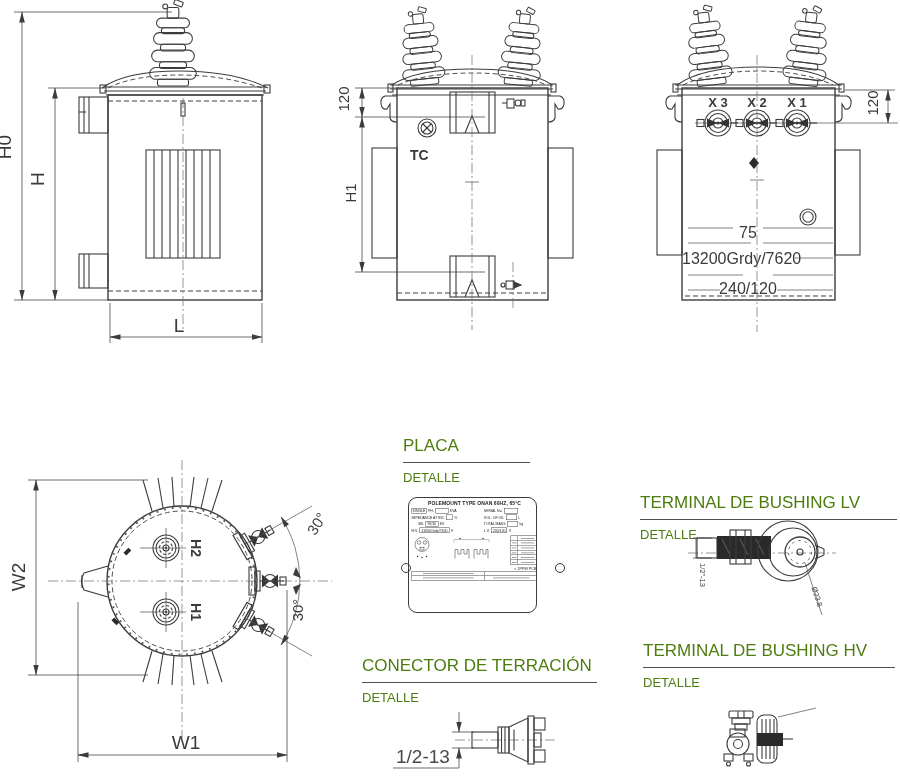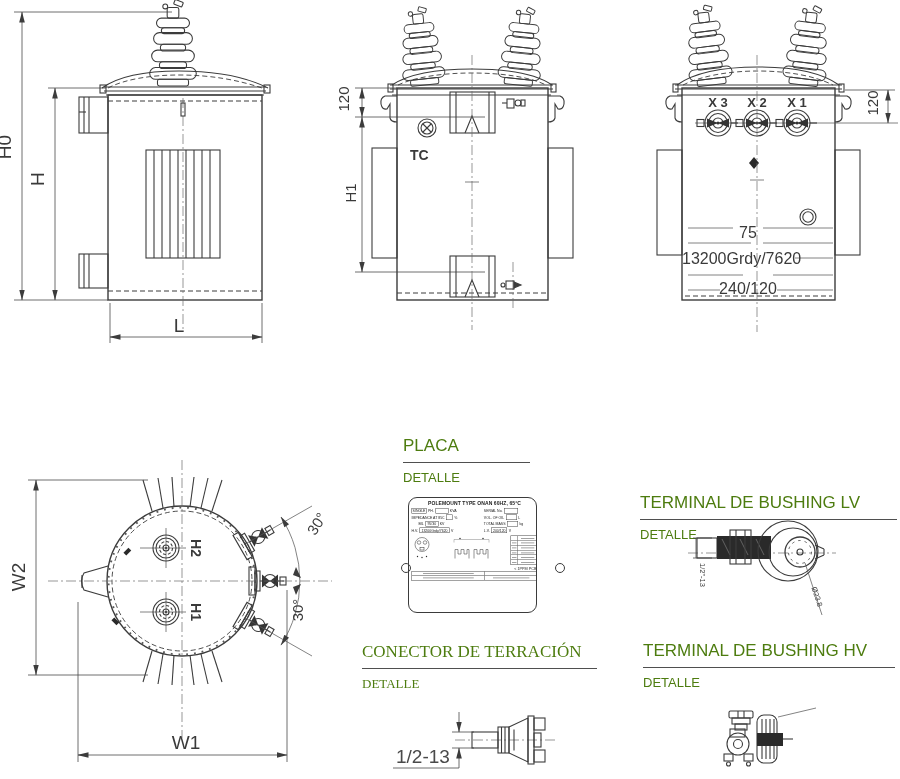--- a/index.html
+++ b/index.html
@@ -558,21 +558,21 @@
       <circle cx="160" cy="117" r="11.5" stroke-dasharray="2.5 4" style="stroke-width:.8"></circle>
       <circle cx="160" cy="117" r="3"></circle>
       <path d="M175,110 L184,114 M175,124 L184,120 M184,114 V120"></path>
     </g>
     <g>
       <line class="thin" x1="165" y1="128" x2="182" y2="180"></line>
       <text x="178" y="162" text-anchor="middle" style="font-size:7.5px" transform="rotate(72 176 160)">Ø23.8</text>
     </g>
   </svg>
 
-  <div class="dhdr" style="left:362px;top:642px;width:235px;font-family:Liberation Serif, serif;">
+  <div class="dhdr" style="left:362px;top:656px;width:235px;">
     <div class="t1">CONECTOR DE TERRACIÓN</div>
     <div class="t2">DETALLE</div>
   </div>
   <svg style="left:360px;top:640px" width="245" height="139" viewBox="0 0 245 139">
     <defs>
       <marker id="aGe" markerWidth="12" markerHeight="8" refX="10.5" refY="4" orient="auto" markerUnits="userSpaceOnUse">
           <path d="M0,1.2 L11,4 L0,6.8 Z" fill="#3c3c3c"></path>
         </marker>
     </defs>
     <line class="cl" x1="95" y1="100" x2="195" y2="100"></line>

